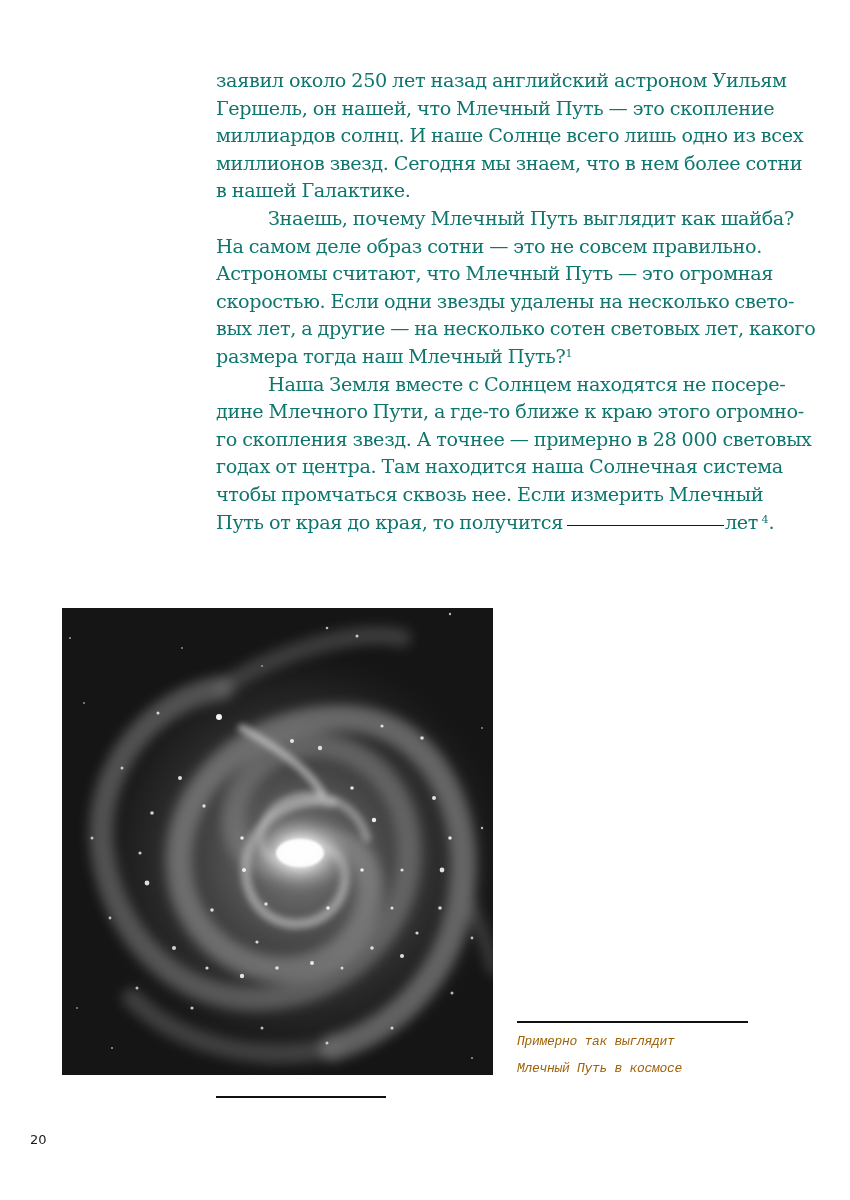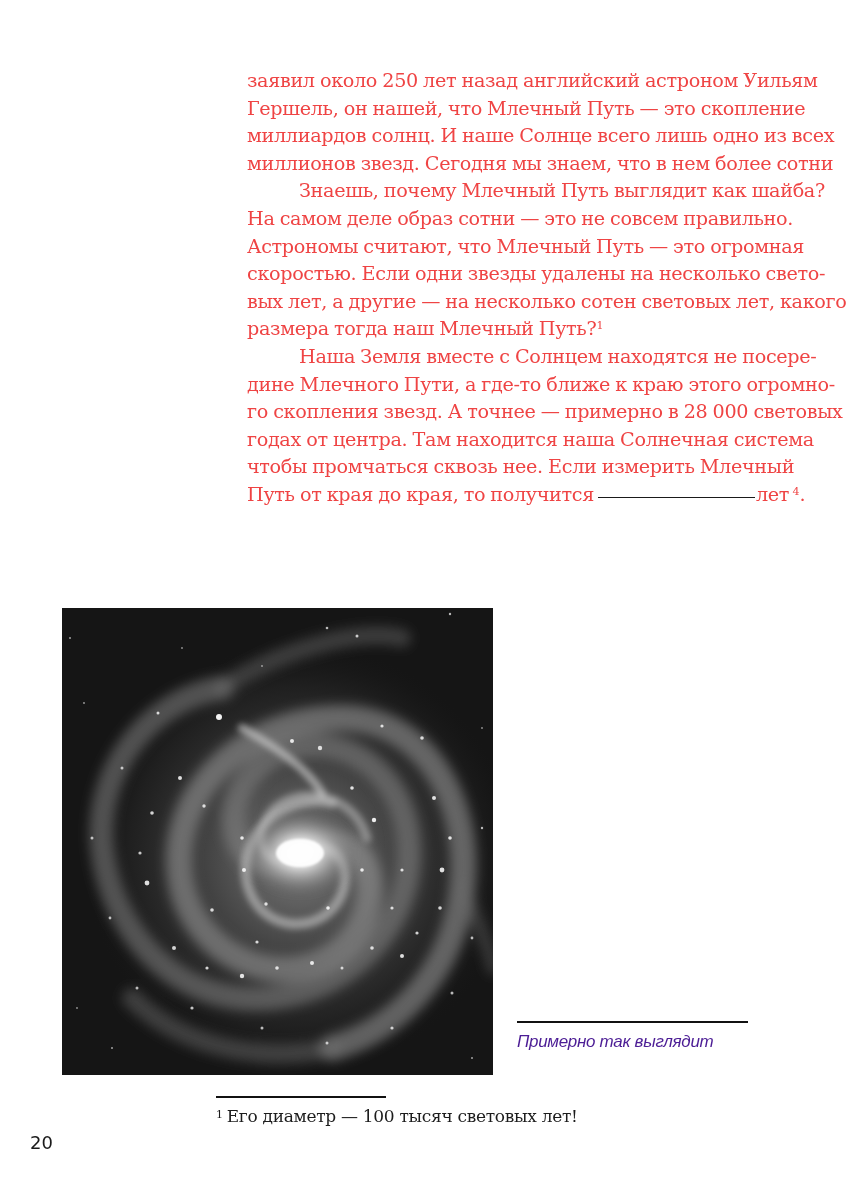--- a/index.html
+++ b/index.html
@@ -23,24 +23,23 @@
 
     
     .text-column {
       position: absolute;
       left: 216px;
       top: 67px;
       width: 532px;
       font-family: "DejaVu Serif", "Liberation Serif", serif;
       font-size: 19.2px;
       line-height: 27.6px;
-      color: #ef4444;
+      color: #0f766e;
       letter-spacing: -0.35px;
       word-spacing: -0.5px;
-      margin-left: 31px;
     }
     .para {
       margin: 0;
       text-align: justify;
       text-align-last: left;
     }
     .para .ln {
       display: block;
       white-space: nowrap;
       text-align: justify;
@@ -93,25 +92,25 @@
       top: 1021px;
       width: 231px;
       height: 2px;
       background: #111;
     }
     .caption {
       position: absolute;
       left: 517px;
       top: 1028px;
       width: 240px;
-      font-family: Liberation Sans, sans-serif;
+      font-family: Liberation Mono, monospace;
       font-style: italic;
-      font-size: 17px;
+      font-size: 13px;
       line-height: 27px;
-      color: #4c1d95;
+      color: #a16207;
       letter-spacing: -0.3px;
     }
     .caption span { display: block; white-space: nowrap; }
 
     
     .footnote-rule {
       position: absolute;
       left: 216px;
       top: 1096px;
       width: 170px;
@@ -136,36 +135,37 @@
       top: -1px;
       margin-right: 4px;
     }
 
     
     .page-number {
       position: absolute;
       left: 30px;
       top: 1132px;
       font-family: "DejaVu Sans", "Liberation Sans", sans-serif;
-      font-size: 18px;
+      font-size: 13px;
       color: #1a1a1a;
     }
   </style>
 </head>
 <body>
 
 <div class="page">
 
   <div class="text-column">
 
     <p class="para">
       <span class="ln">заявил около 250 лет назад английский астроном Уильям</span>
       <span class="ln">Гершель, он нашей, что Млечный Путь — это скопление</span>
       <span class="ln">миллиардов солнц. И наше Солнце всего лишь одно из всех</span>
       <span class="ln">миллионов звезд. Сегодня мы знаем, что в нем более сотни</span>
+      <span class="ln last">в нашей Галактике.</span>
     </p>
 
     <p class="para">
       <span class="ln indent">Знаешь, почему Млечный Путь выглядит как шайба?</span>
       <span class="ln">На самом деле образ сотни — это не совсем правильно.</span>
       <span class="ln">Астрономы считают, что Млечный Путь — это огромная</span>
       <span class="ln">скоростью. Если одни звезды удалены на несколько свето-</span>
       <span class="ln">вых лет, а другие — на несколько сотен световых лет, какого</span>
       <span class="ln last"><span>размера тогда наш Млечный Путь?</span><sup class="fn-ref">1</sup></span>
     </p>
@@ -285,21 +285,19 @@
         <circle cx="200" cy="58" r="0.9" opacity="0.55"></circle>
         <circle cx="15" cy="400" r="0.9" opacity="0.55"></circle>
         <circle cx="420" cy="120" r="0.9" opacity="0.55"></circle>
       </g>
     </svg>
   </div>
 
   <div class="caption-rule"></div>
   <div class="caption">
     <span>Примерно так выглядит</span>
+    <span>Млечный Путь в космосе</span>
   </div>
 
   <div class="footnote-rule"></div>
-  <div class="footnote">
-    <sup class="fn-mark">1</sup><span>Его диаметр — 100 тысяч световых лет!</span>
-  </div>
 
   <div class="page-number">20</div>
 </div>
 
 </body></html>

